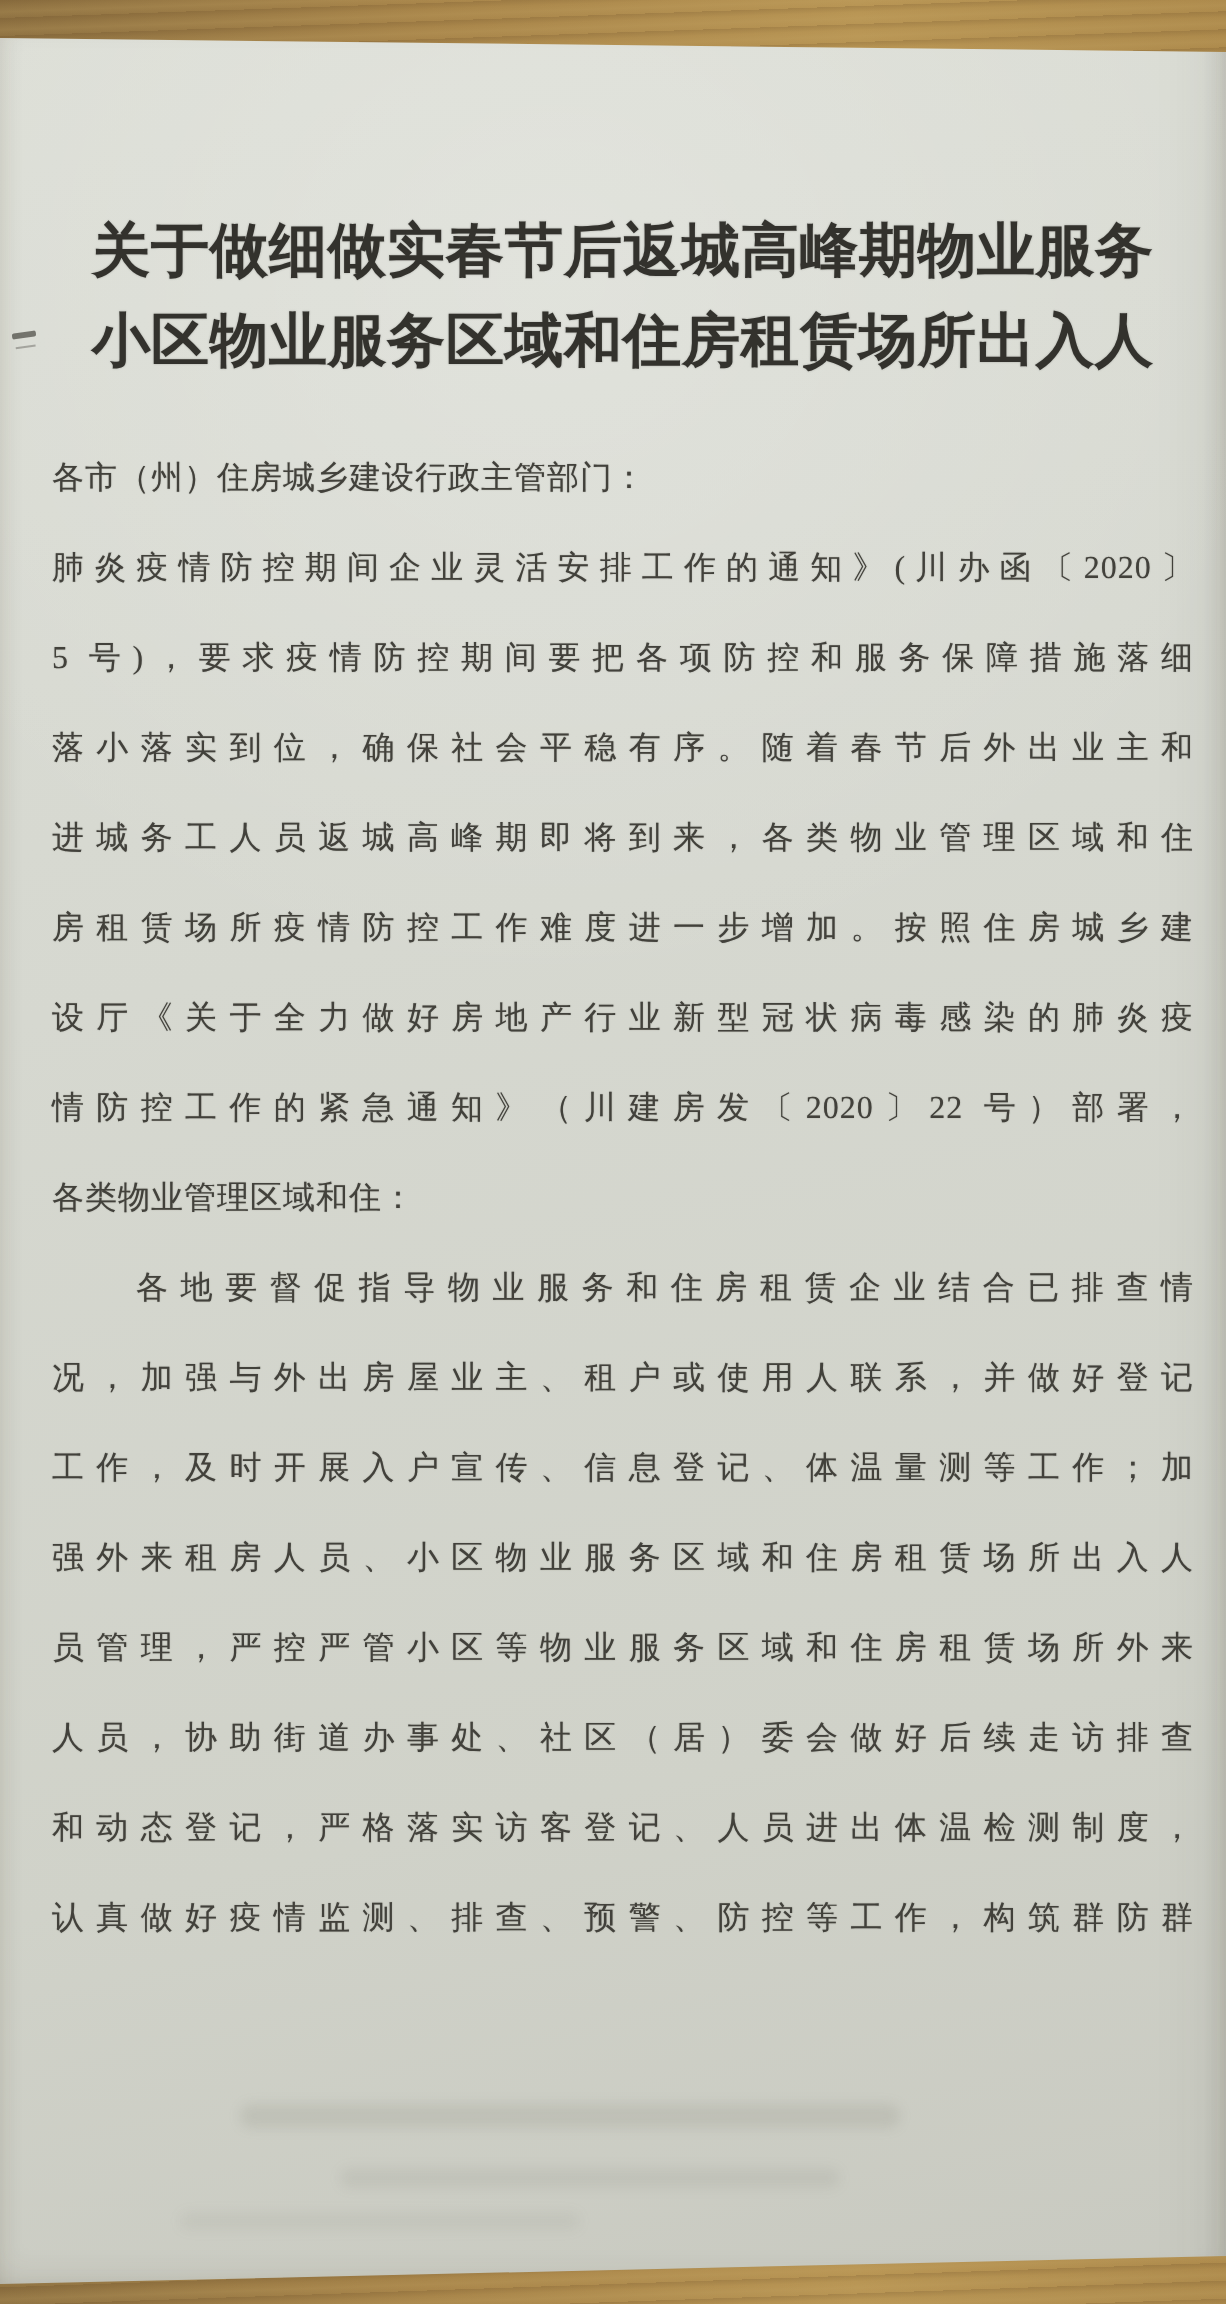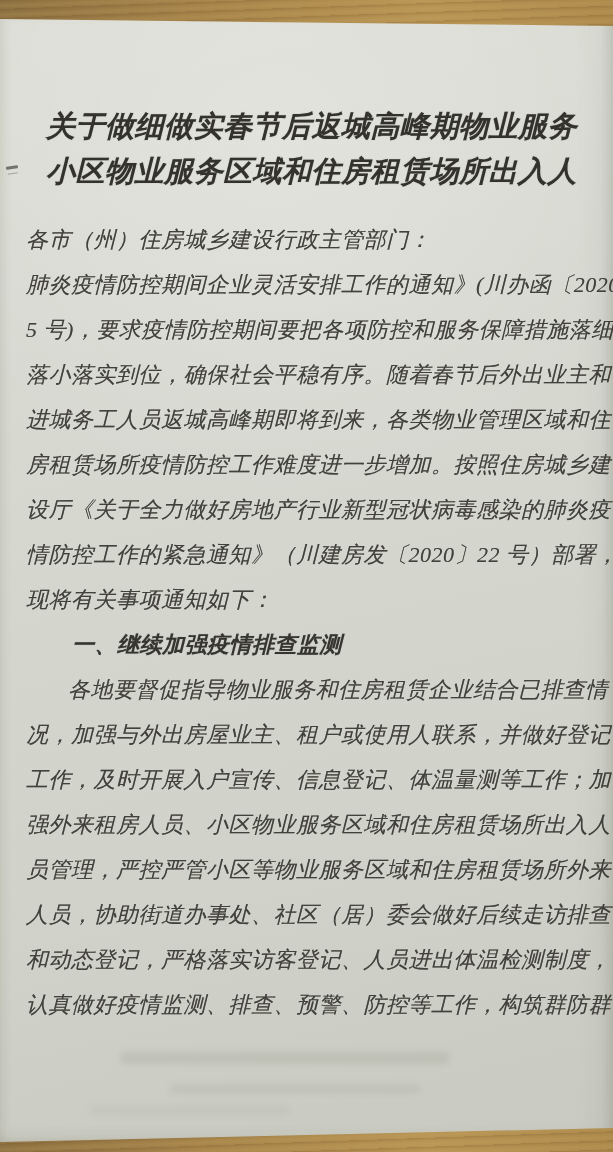--- a/index.html
+++ b/index.html
@@ -30,33 +30,32 @@
     box-shadow:
       inset 0 14px 18px -10px rgba(70,55,30,0.35),
       inset 0 -16px 22px -12px rgba(70,55,30,0.30),
       inset -20px 0 40px -28px rgba(60,60,50,0.25);
     pointer-events: none;
   }
   .content {
     position: absolute;
     left: 26px; right: 16px; top: 104px;
     color: #42413b;
-    font-style: italic;
   }
   .title-line {
     text-align: center;
     font-size: 29px;
     line-height: 45px;
     font-weight: 700;
     color: #33322d;
     letter-spacing: 0.5px;
     text-shadow: 0 0 1px rgba(50,50,45,0.35);
   }
   .body-line {
-    font-size: 22px;
+    font-size: 16px;
     line-height: 45px;
     text-align: justify;
     text-align-last: justify;
     text-justify: inter-character;
     letter-spacing: 0.5px;
     text-shadow: 0 0 0.6px rgba(62,61,55,0.45);
     white-space: nowrap;
   }
   .line-left { text-align-last: left; }           
   .indent-first { padding-left: 42px; }           
@@ -105,23 +104,22 @@
 
     <div class="body-line line-left salutation">各市（州）住房城乡建设行政主管部门：</div>
 
     <div class="body-line">肺炎疫情防控期间企业灵活安排工作的通知》(川办函〔2020〕</div>
     <div class="body-line">5 号)，要求疫情防控期间要把各项防控和服务保障措施落细</div>
     <div class="body-line">落小落实到位，确保社会平稳有序。随着春节后外出业主和</div>
     <div class="body-line">进城务工人员返城高峰期即将到来，各类物业管理区域和住</div>
     <div class="body-line">房租赁场所疫情防控工作难度进一步增加。按照住房城乡建</div>
     <div class="body-line">设厅《关于全力做好房地产行业新型冠状病毒感染的肺炎疫</div>
     <div class="body-line">情防控工作的紧急通知》（川建房发〔2020〕22 号）部署，</div>
-    <div class="body-line line-left">现将有关事项通知如下：</div>
+    <div class="body-line line-left">各类物业管理区域和住：</div>
 
-    <div class="body-line section-heading">一、继续加强疫情排查监测</div>
 
     <div class="body-line indent-first">各地要督促指导物业服务和住房租赁企业结合已排查情</div>
     <div class="body-line">况，加强与外出房屋业主、租户或使用人联系，并做好登记</div>
     <div class="body-line">工作，及时开展入户宣传、信息登记、体温量测等工作；加</div>
     <div class="body-line">强外来租房人员、小区物业服务区域和住房租赁场所出入人</div>
     <div class="body-line">员管理，严控严管小区等物业服务区域和住房租赁场所外来</div>
     <div class="body-line">人员，协助街道办事处、社区（居）委会做好后续走访排查</div>
     <div class="body-line">和动态登记，严格落实访客登记、人员进出体温检测制度，</div>
     <div class="body-line">认真做好疫情监测、排查、预警、防控等工作，构筑群防群</div>
 

